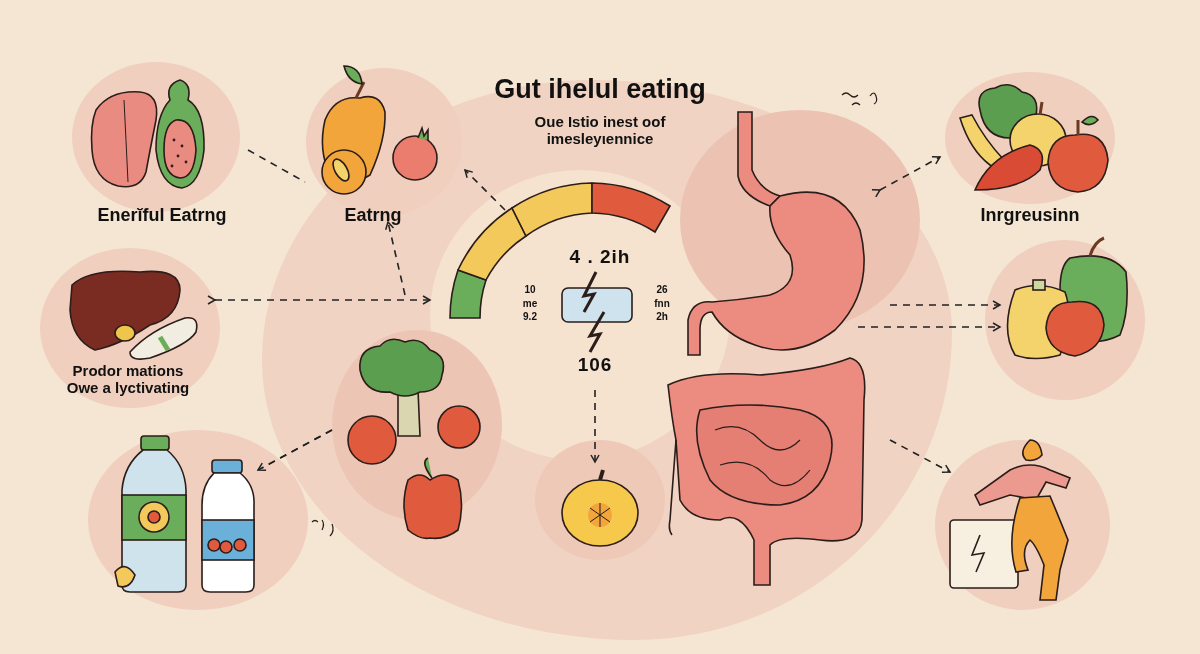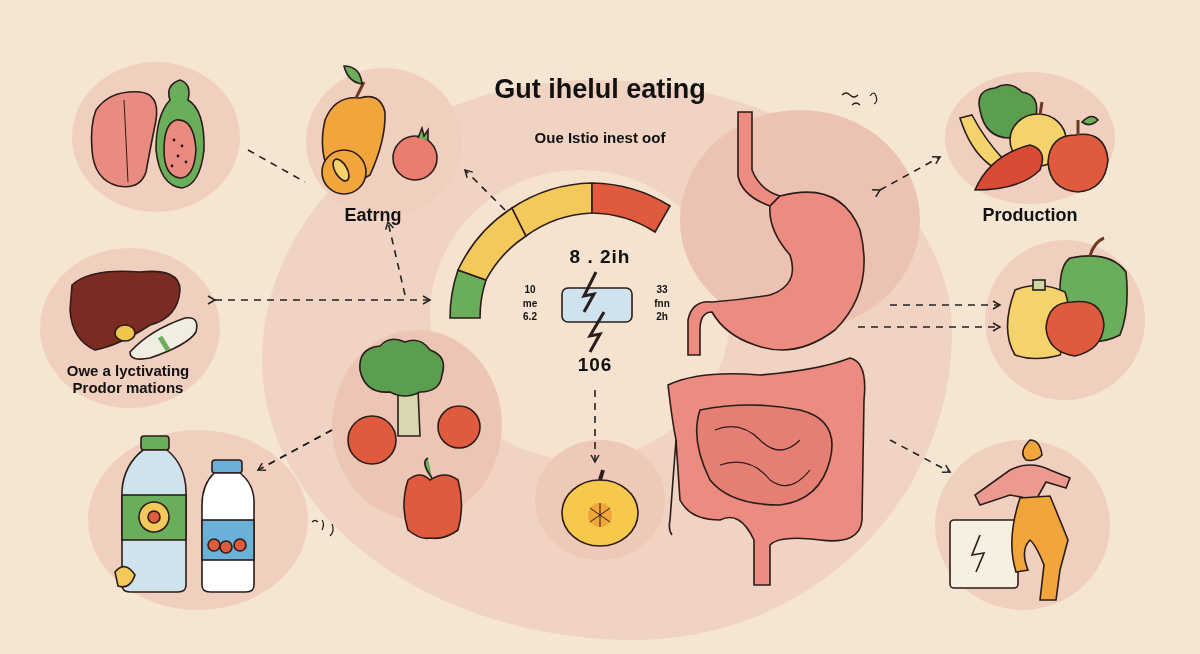--- a/index.html
+++ b/index.html
@@ -174,37 +174,39 @@
       <path d="M842,95 q4,-4 8,0 q4,4 8,0"></path>
         <path d="M852,105 q4,-4 8,0"></path>
         <path d="M870,96 q4,-6 6,0 q2,6 -2,8"></path>
       <path d="M312,522 q3,-3 6,0"></path>
         <path d="M322,530 q3,-6 0,-10"></path>
         <path d="M330,536 q5,-5 2,-12"></path>
     </g>
   </svg>
 
   <div class="label title" style="left:470px;top:74px;width:260px;">Gut ihelul eating</div>
-  <div class="label subtitle" style="left:470px;top:129px;width:260px;">
+  <div class="label subtitle" style="left:470px;top:113px;width:260px;">
     <div>Oue Istio inest oof</div>
-  </div>
-
+    <div>imesleyιennice</div>
+  </div>
+
+  <div class="label caption" style="left:62px;top:205px;width:200px;">Enerĭful Eatrng</div>
   <div class="label caption" style="left:318px;top:205px;width:110px;">Eatrng</div>
   <div class="label small" style="left:28px;top:362px;width:200px;">
+    <div>Prodor mations</div>
     <div>Owe a lyctivating</div>
-    <div>Prodor mations</div>
-  </div>
-  <div class="label caption" style="left:945px;top:205px;width:170px;">Production</div>
-
-  <div class="label big-metric" style="left:550px;top:246px;width:100px;">8 . 2ih</div>
+  </div>
+  <div class="label caption" style="left:945px;top:205px;width:170px;">Inrgreusinn</div>
+
+  <div class="label big-metric" style="left:550px;top:246px;width:100px;">4 . 2ih</div>
   <div class="label metric" style="left:510px;top:283px;width:40px;">
     <div>10</div>
     <div>me</div>
-    <div>6.2</div>
+    <div>9.2</div>
   </div>
   <div class="label metric" style="left:642px;top:283px;width:40px;">
-    <div>33</div>
+    <div>26</div>
     <div>fnn</div>
     <div>2h</div>
   </div>
   <div class="label big-metric" style="left:555px;top:354px;width:80px;">106</div>
 
 </div>
 
 </body></html>

